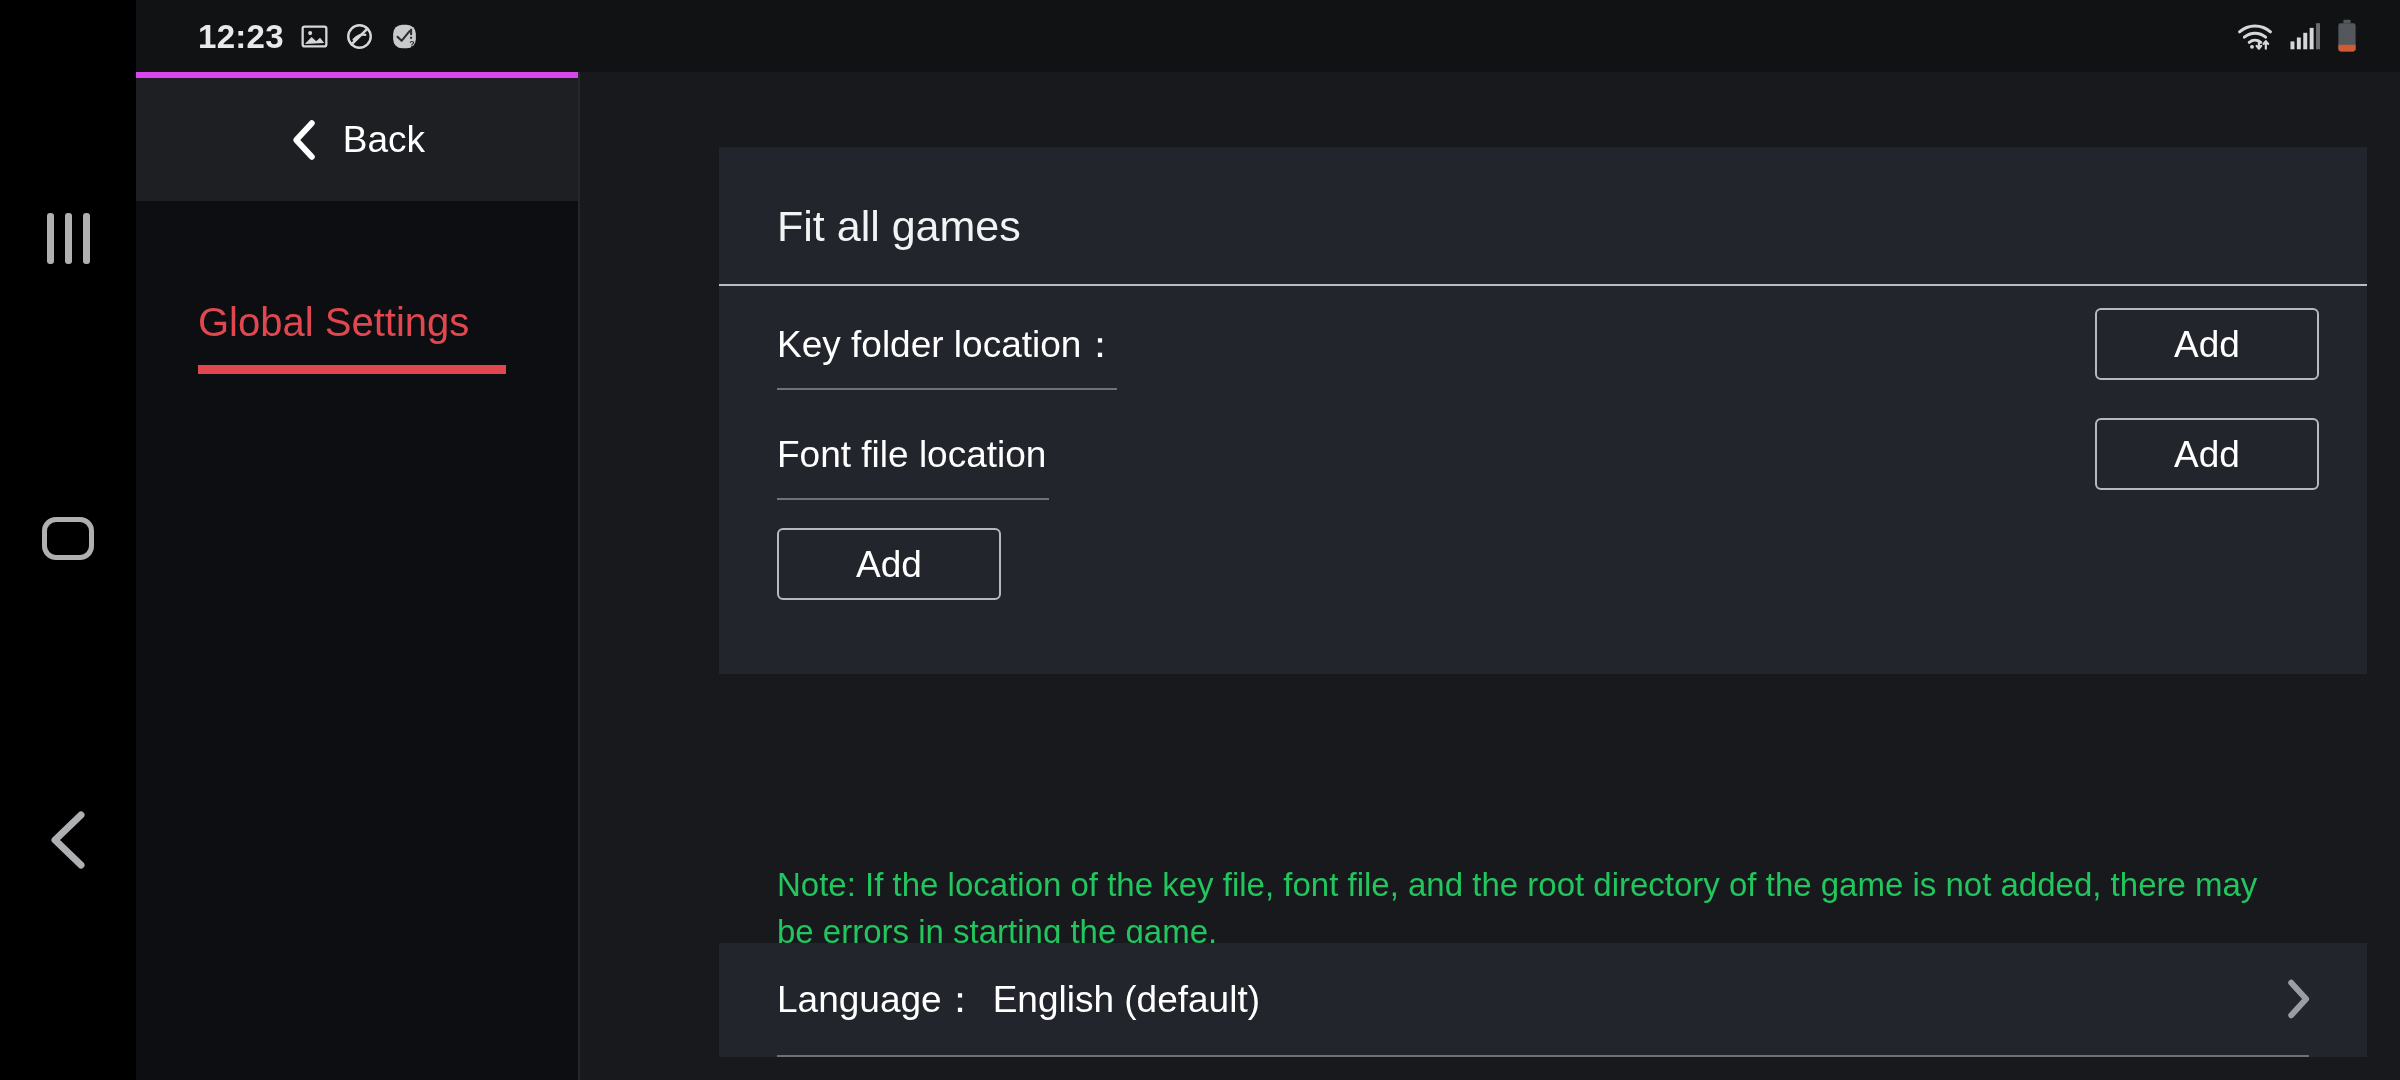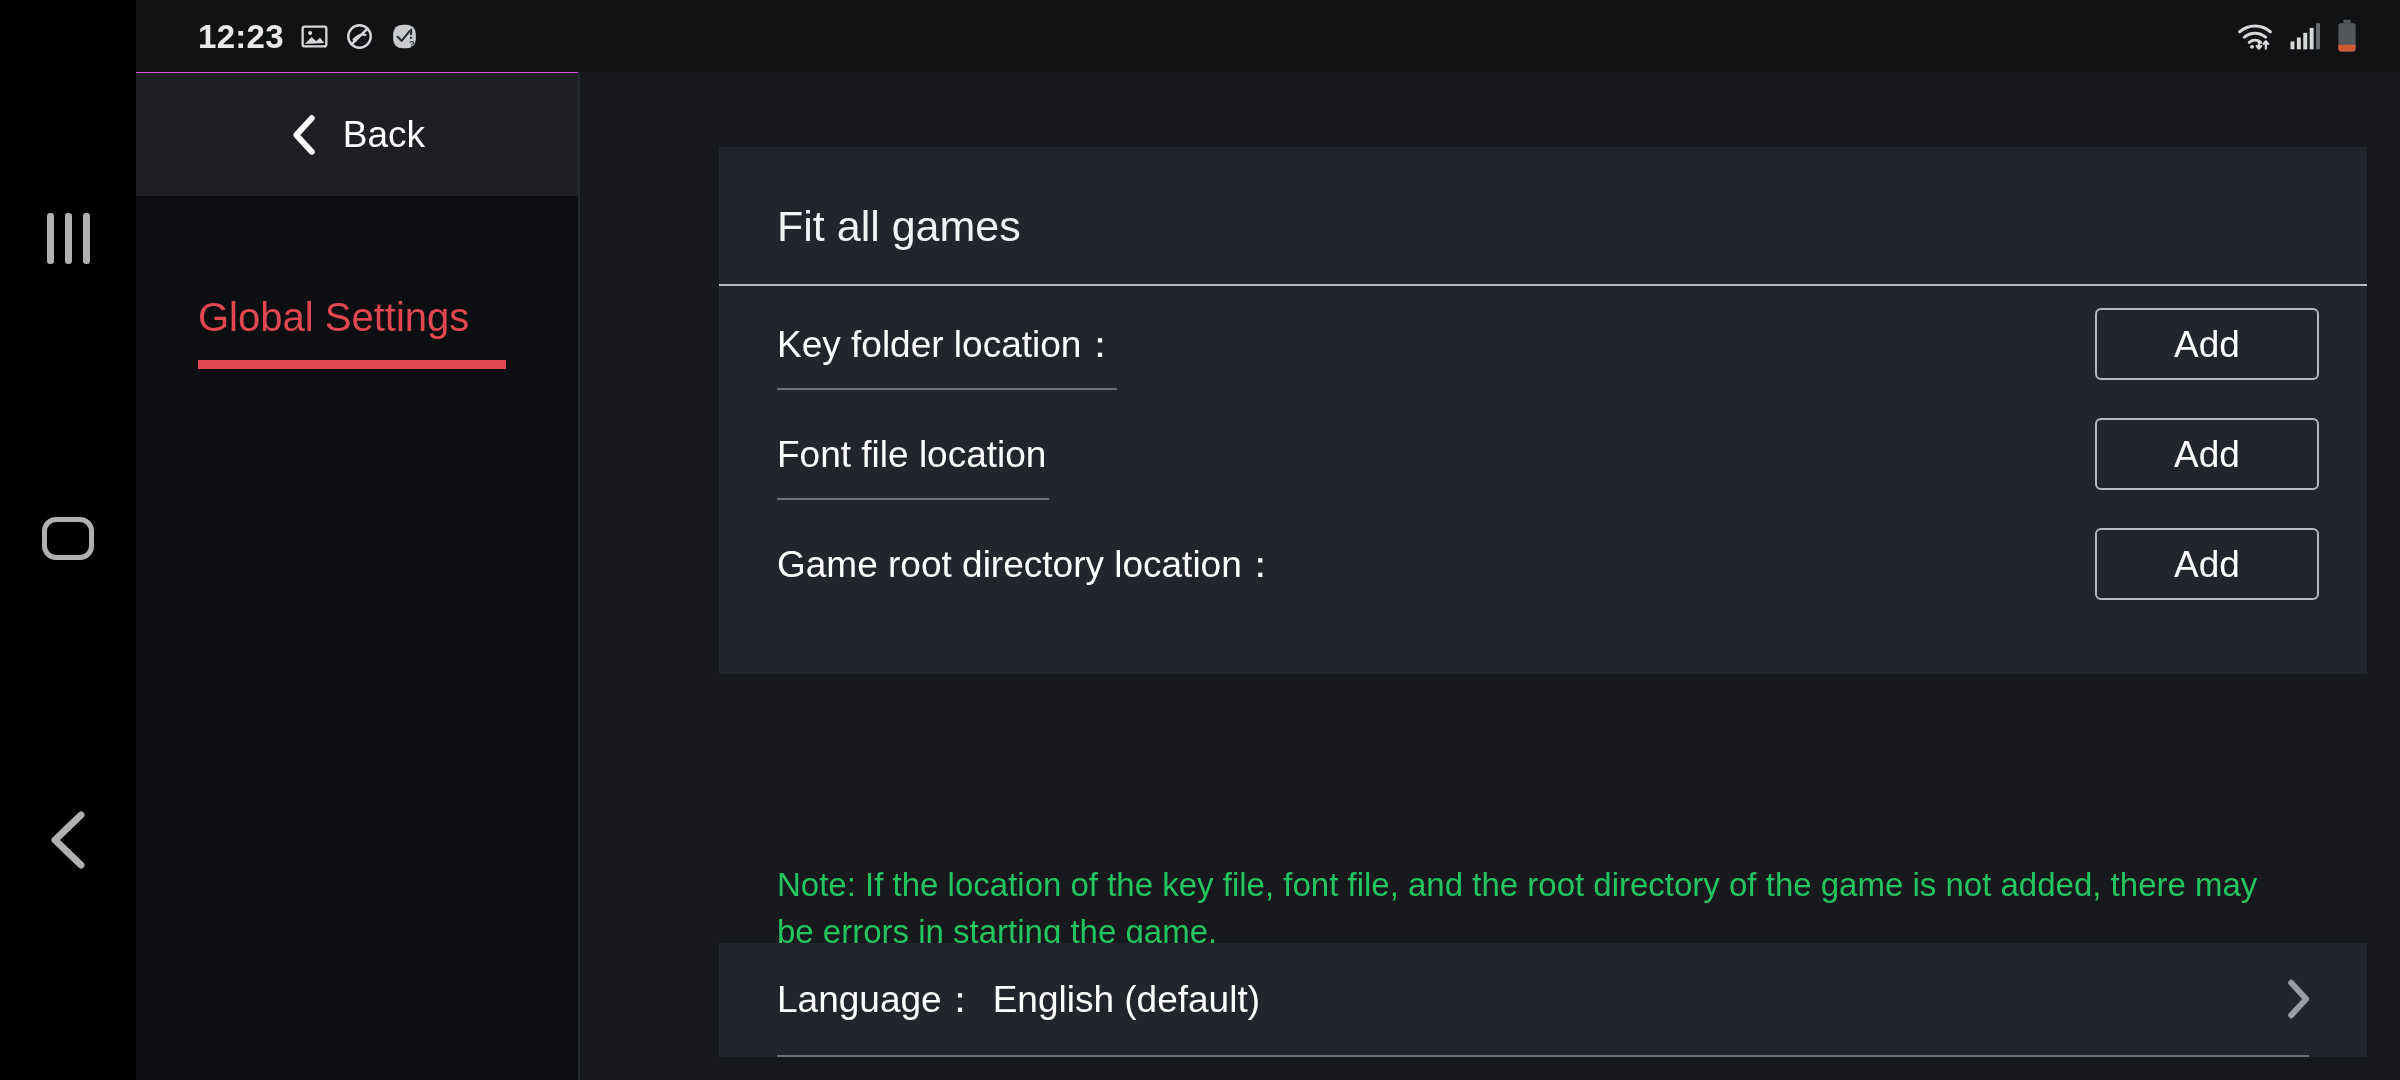--- a/index.html
+++ b/index.html
@@ -118,21 +118,21 @@
     background: #0C0E11;
     border-right: 2px solid #24272B;
     box-sizing: border-box;
     display: flex;
     flex-direction: column;
   }
   .backbar {
     height: 123px;
     flex: 0 0 123px;
     background: #1D1F23;
-    border-top: 1px solid #d946ef;
+    border-top: 6px solid #d946ef;
     display: flex;
     align-items: center;
     justify-content: center;
     gap: 24px;
     cursor: pointer;
   }
   .backbar .chev { line-height: 0; }
   .back-label {
     color: #FFFFFF;
     font-size: 37px;
@@ -387,24 +387,20 @@
 
             <div class="row">
               <div class="row-left">
                 <span class="row-label">Font file location</span>
                 <div class="row-field-line field-font"></div>
               </div>
               <button class="add-btn">Add</button>
             </div>
 
             <div class="row">
-              <div class="row-left">
-                <span class="row-label">Game root directory location：</span>
-                <div class="row-field-line field-none"></div>
-              </div>
               <button class="add-btn">Add</button>
             </div>
 
           </div>
         </div>
 
         <div class="note">Note: If the location of the key file, font file, and the root directory of the game is not added, there may be errors in starting the game.</div>
 
         <div class="card card-lang">
           <div class="lang-row">

